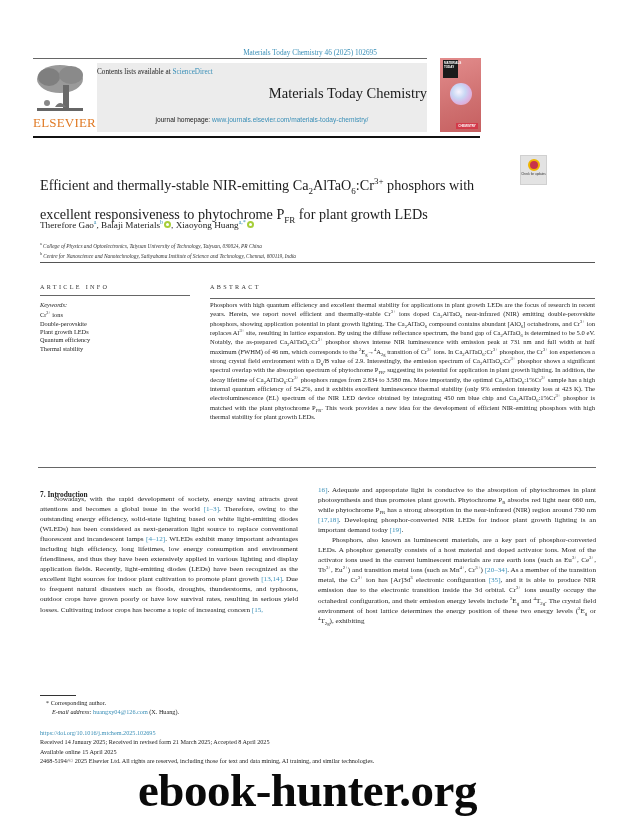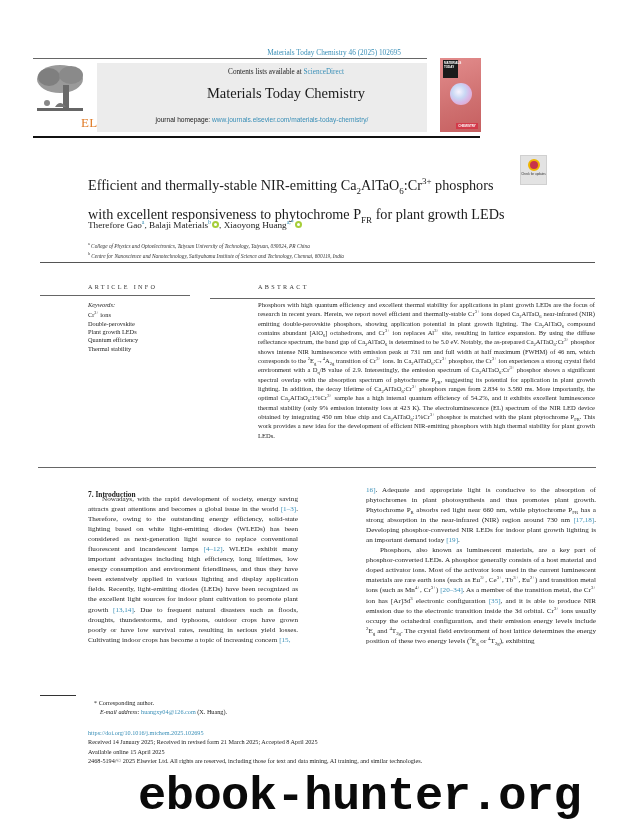--- a/index.html
+++ b/index.html
@@ -1,31 +1,31 @@
 <!DOCTYPE html>
 <html><head>
 <meta charset="utf-8">
 <style>
   * { margin: 0; padding: 0; box-sizing: border-box; }
   html, body { width: 620px; height: 827px; background: #ffffff; overflow: hidden; }
   body { font-family: "DejaVu Serif", "Liberation Serif", serif; color: #222; position: relative; }
-  .serif { font-family: "Liberation Serif", "DejaVu Serif", serif; padding-left: 48px; }
+  .serif { font-family: "Liberation Serif", "DejaVu Serif", serif; }
   .sans { font-family: "Liberation Sans", "DejaVu Sans", sans-serif; }
   a, .link { color: #3a8fb7; text-decoration: none; }
 
   .journal-ref { position: absolute; top: 48px; left: 0; width: 620px; text-align: center; font-size: 7.3px; color: #3a8fb7; }
 
   .header-rule-top { position: absolute; top: 58px; left: 33px; width: 394px; height: 1px; background: #666; }
   .elsevier-logo { position: absolute; top: 63px; left: 33px; width: 64px; height: 68px; }
   .elsevier-tree { position: absolute; top: 0; left: 2px; width: 50px; height: 52px; }
   .elsevier-word { position: absolute; bottom: 0; left: 0; font-size: 13px; color: #e07a25; letter-spacing: 0.2px; }
 
   .header-box { position: absolute; top: 63px; left: 97px; width: 330px; height: 69px; background: #ececec; }
-  .contents-line { position: absolute; top: 5px; left: 0; width: 100%; text-align: center; font-size: 7.2px; color: #222; }
-  .journal-title { position: absolute; top: 22px; left: 0; width: 100%; text-align: center; font-size: 14.5px; color: #1b1b1b; }
+  .contents-line { position: absolute; top: 5px; left: 0; width: 100%; font-size: 7.2px; color: #222; }
+  .journal-title { position: absolute; top: 22px; left: 0; width: 100%; text-align: right; font-size: 14.5px; color: #1b1b1b; }
   .homepage-line { position: absolute; top: 53px; left: 0; width: 100%; text-align: center; font-size: 6.6px; color: #222; }
 
   .cover { position: absolute; top: 58px; left: 440px; width: 41px; height: 74px; background: linear-gradient(160deg, #e38d8d 0%, #cf7070 60%, #c65f60 100%); }
   .cover-title { position: absolute; top: 2px; left: 3px; width: 15px; height: 18px; background: #1a1a1a; }
   .cover-title span { display:block; font-size: 3px; color:#fff; font-family: "Liberation Sans", sans-serif; font-weight: bold; line-height: 4px; padding: 1px; }
   .cover-orb { position: absolute; top: 25px; left: 10px; width: 22px; height: 22px; border-radius: 50%;
     background: radial-gradient(circle at 40% 40%, #f9f4ff 0%, #c8d8f4 35%, #d9b6e6 60%, #ea9ea6 100%); }
   .cover-band { position: absolute; bottom: 3px; right: 3px; width: 22px; height: 6px; background: #d33a4a; }
   .cover-band span { display:block; font-size: 3px; color:#fff; text-align:center; line-height:6px; font-family: "Liberation Sans", sans-serif; font-weight:bold; }
 
@@ -70,21 +70,21 @@
   .col p { text-indent: 14px; }
   .col p.noindent { text-indent: 0; }
   .section-heading { position: absolute; top: 490px; left: 40px; font-size: 7.4px; font-weight: bold; color: #1b1b1b; }
 
   .footnote-rule { position: absolute; top: 695px; left: 40px; width: 36px; height: 1px; background: #333; }
   .footnotes { position: absolute; top: 698px; left: 46px; font-size: 6.2px; line-height: 9.4px; color: #222; }
   .footnotes em { font-style: italic; }
 
   .doi-block { position: absolute; top: 728px; left: 40px; font-size: 6.2px; line-height: 9.4px; color: #222; }
 
-  .watermark { position: absolute; top: 762px; left: 138px; font-family: Liberation Mono, monospace; font-weight: bold; font-size: 47px; color: #0a0a0a; letter-spacing: -0.5px; line-height: 56px; margin-top: 7px; }
+  .watermark { position: absolute; top: 762px; left: 138px; font-family: Liberation Serif, serif; font-weight: bold; font-size: 47px; color: #0a0a0a; letter-spacing: -0.5px; line-height: 56px; }
 </style>
 </head>
 <body>
 
 <div class="journal-ref serif">Materials Today Chemistry 46 (2025) 102695</div>
 
 <div class="header-rule-top"></div>
 
 <div class="elsevier-logo">
   <svg class="elsevier-tree" viewBox="0 0 50 52">

